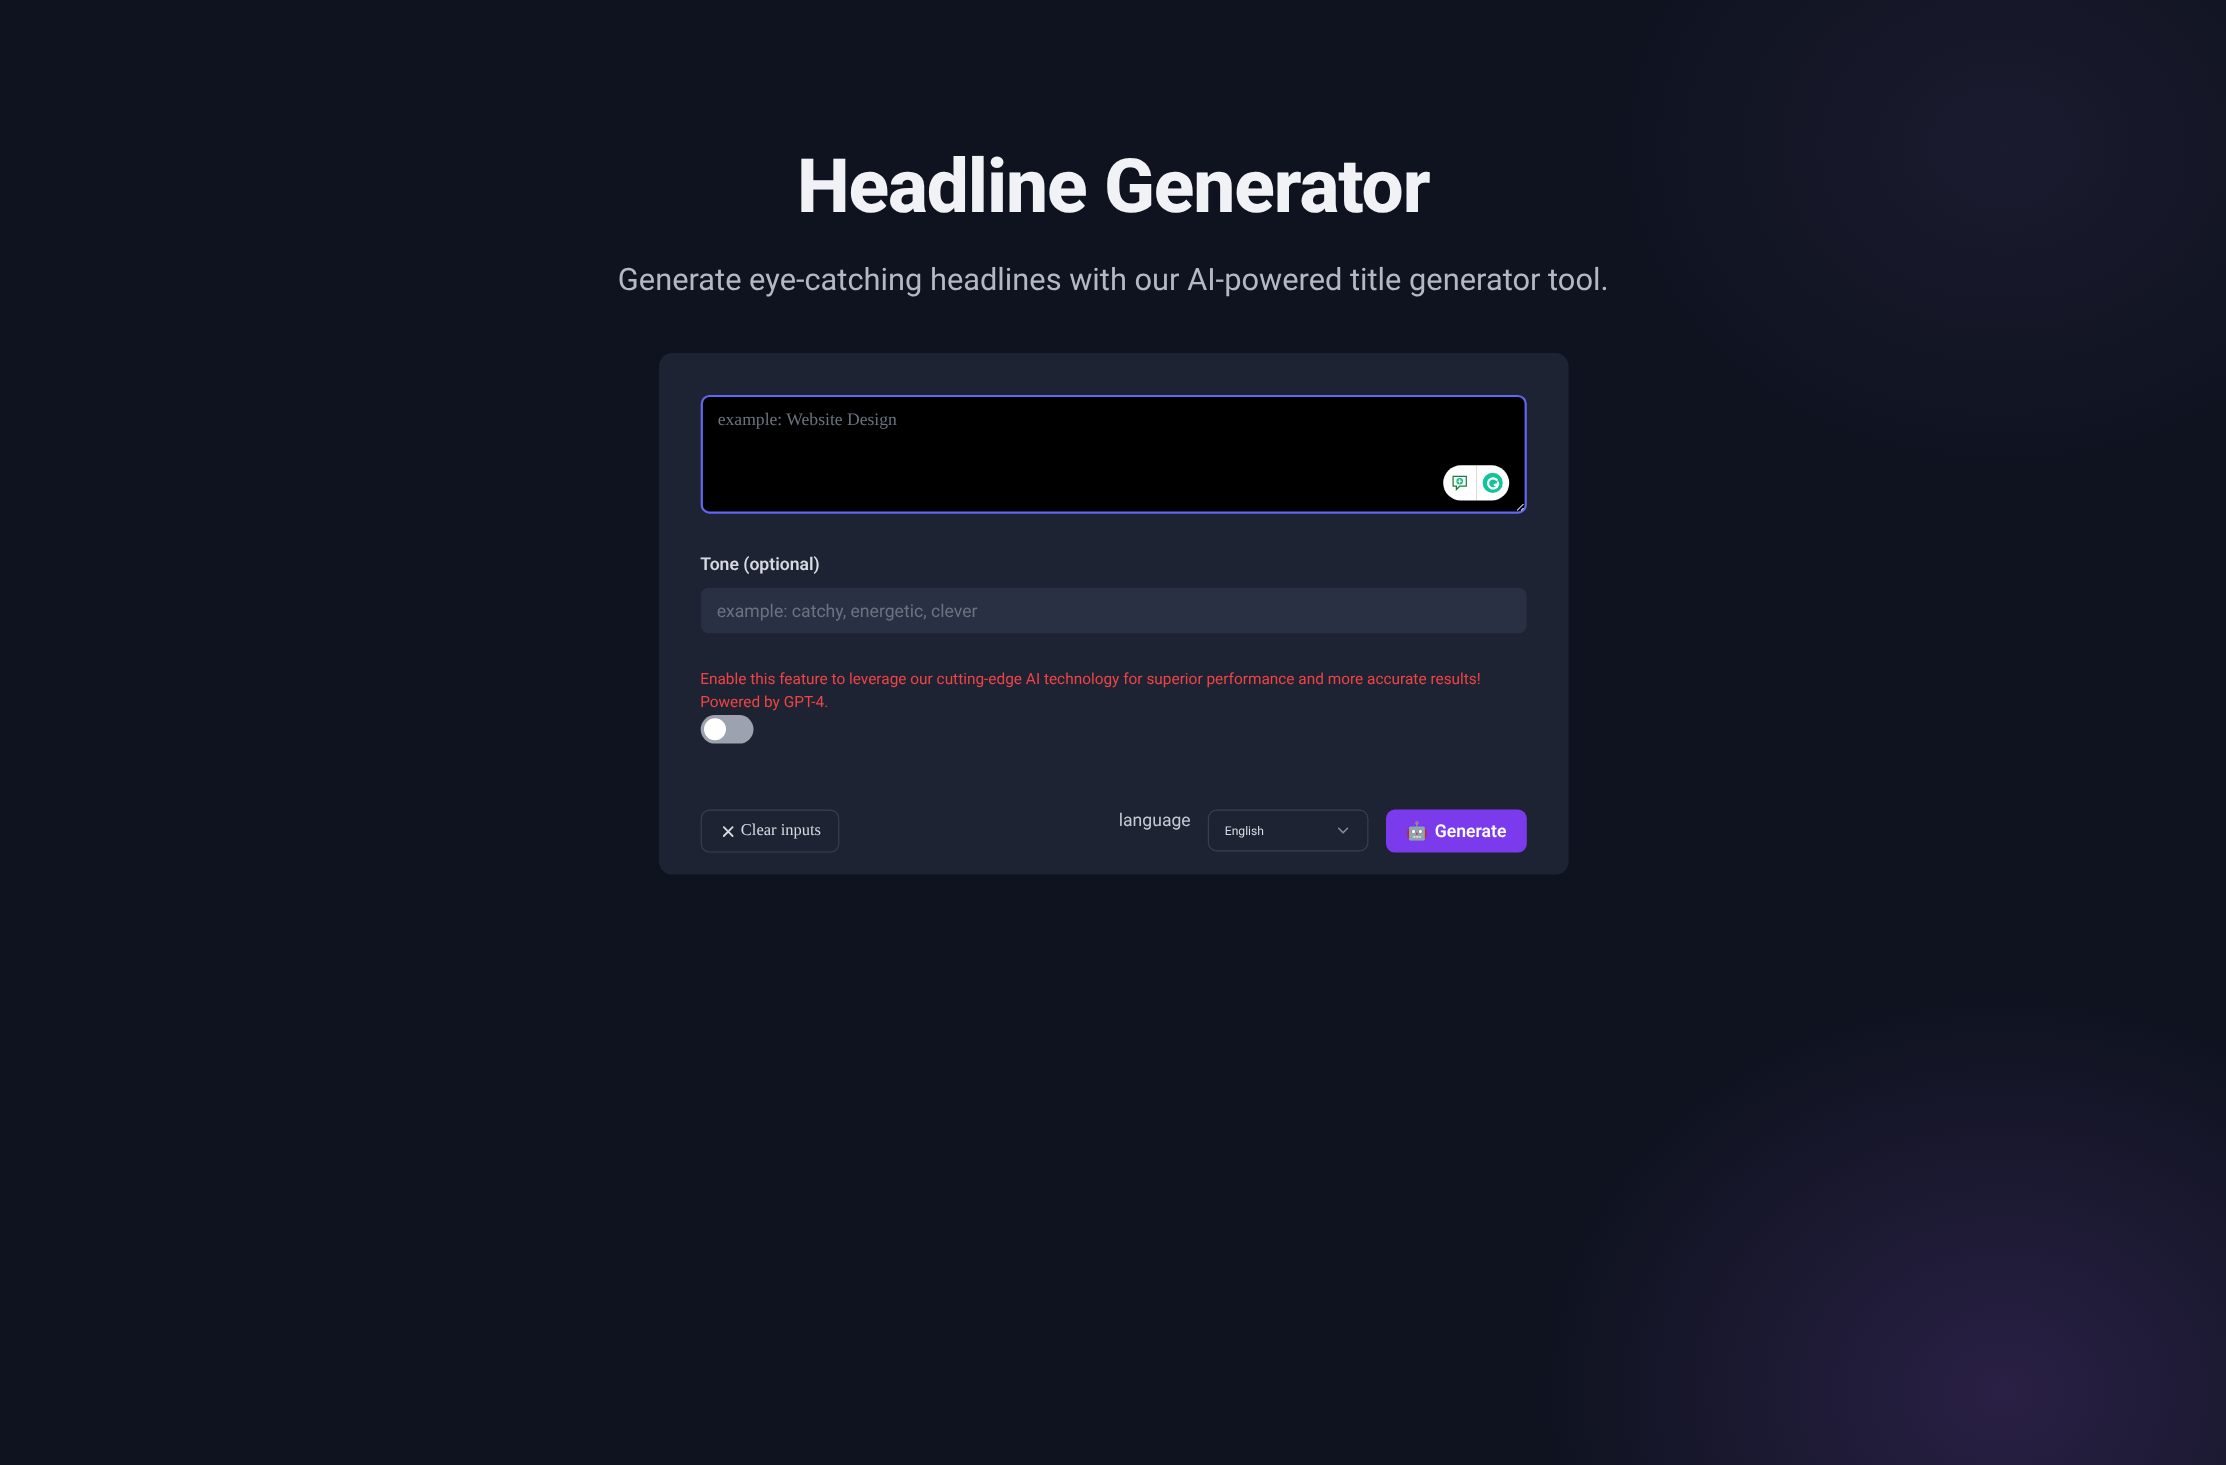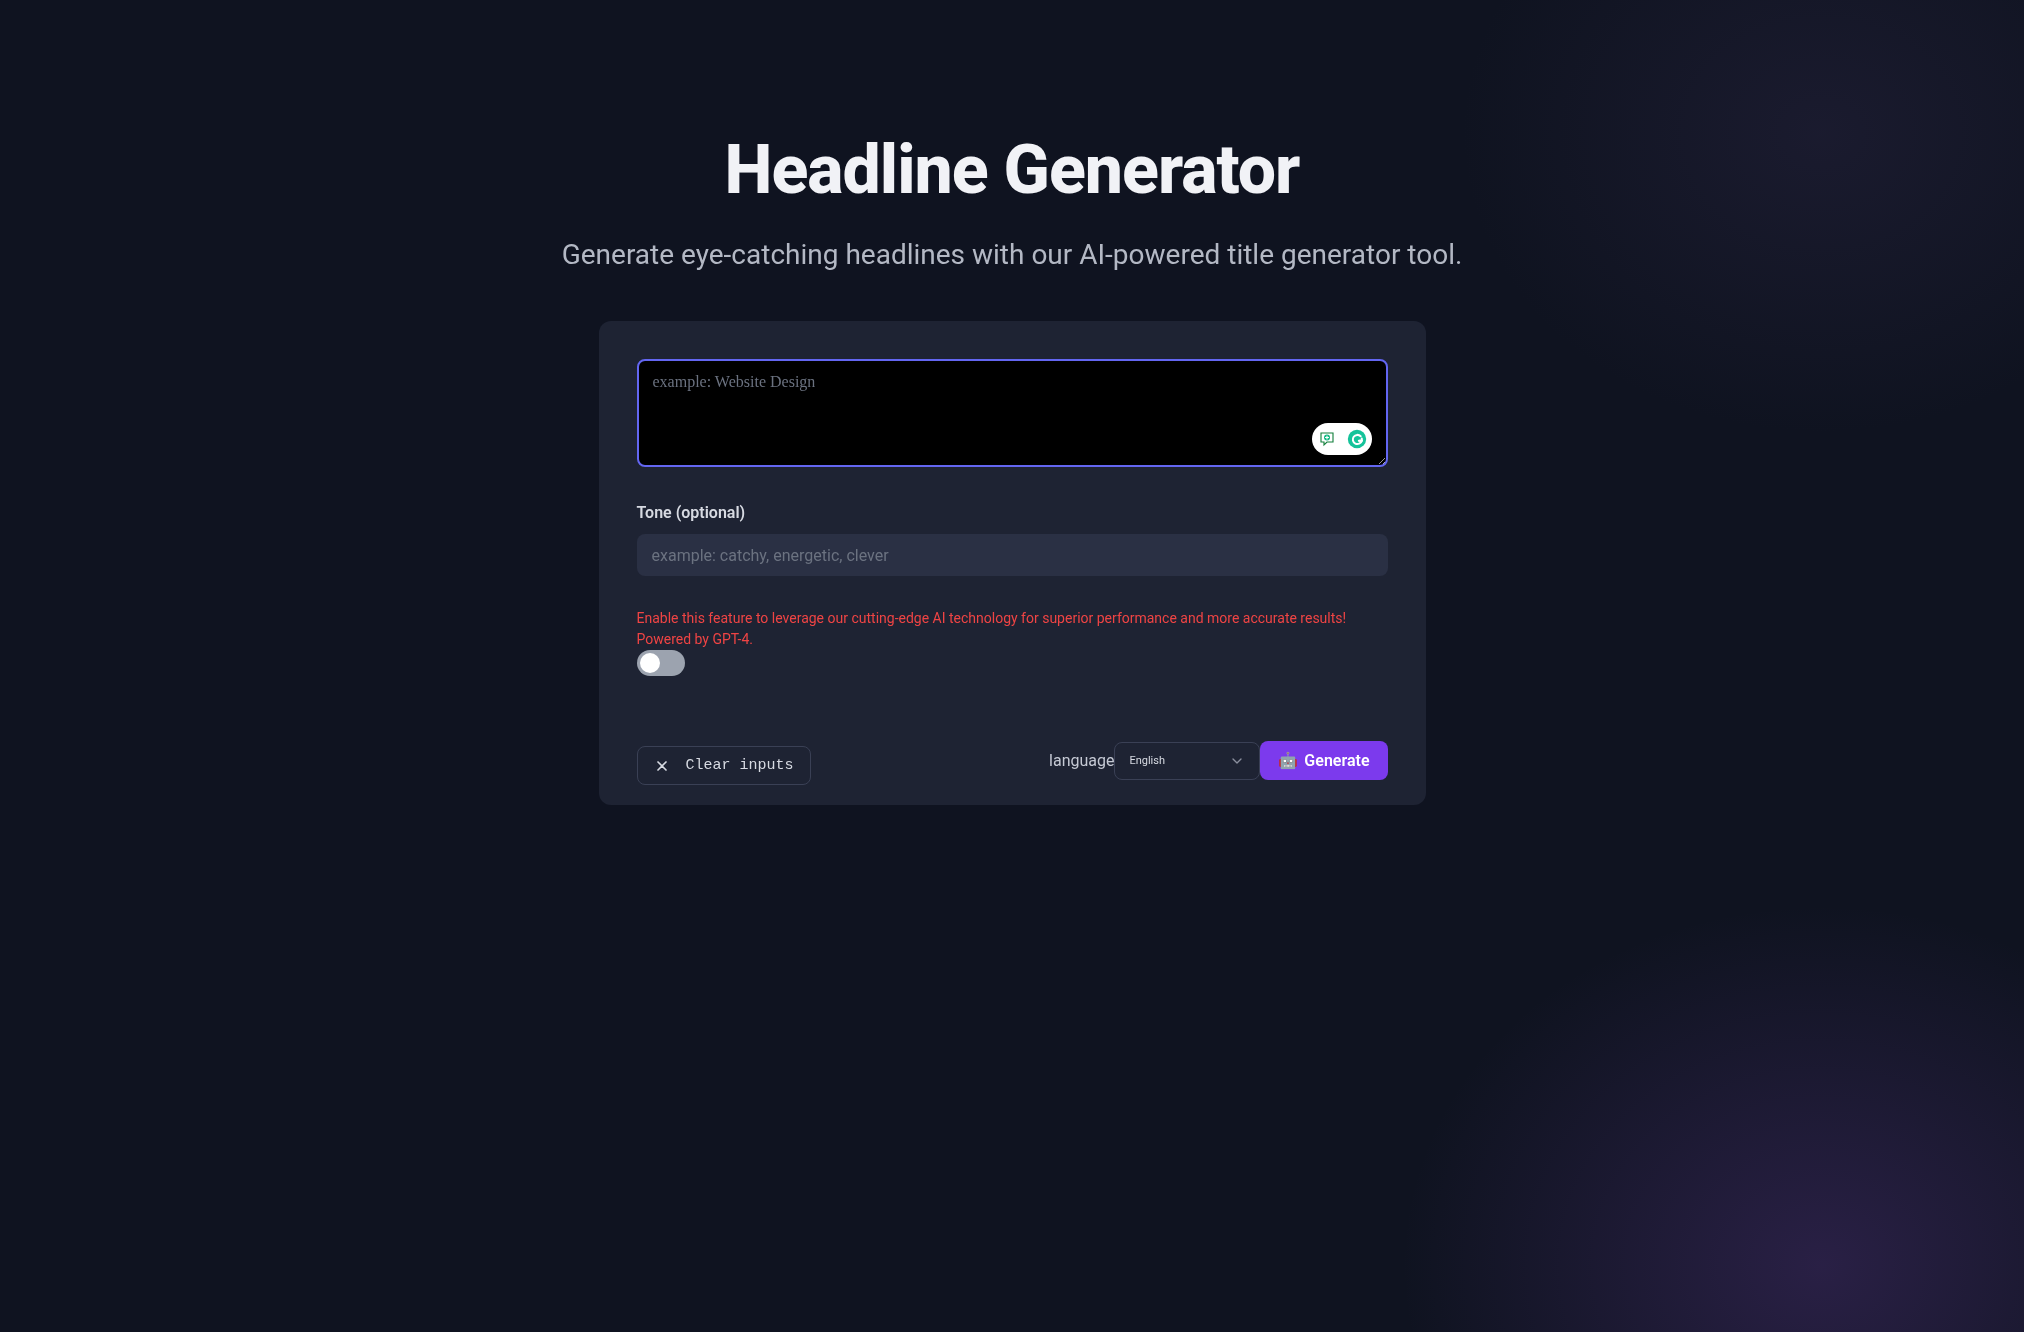--- a/index.html
+++ b/index.html
@@ -188,36 +188,36 @@
     .footer-row {
       display: flex;
       justify-content: space-between;
       align-items: center;
       padding-top: 12px;
     }
 
     .clear-button {
       display: flex;
       align-items: center;
-      gap: 16px;
+      gap: 4px;
       background: transparent;
       border: 1px solid #3a4055;
       border-radius: 8px;
       padding: 10px 16px;
       font-size: 15px;
       color: #d7dae2;
       cursor: pointer;
-      font-family: Liberation Mono, monospace;
+      font-family: Liberation Serif, serif;
       font-weight: 500;
-      margin-top: 10px;
     }
 
     .footer-right {
       display: flex;
-      align-items: center;
+      align-items: flex-start;
+      gap: 16px;
       margin-left: 43px;
     }
 
     .language-label {
       font-size: 16px;
       color: #c5c9d4;
     }
 
     .language-select {
       display: flex;

